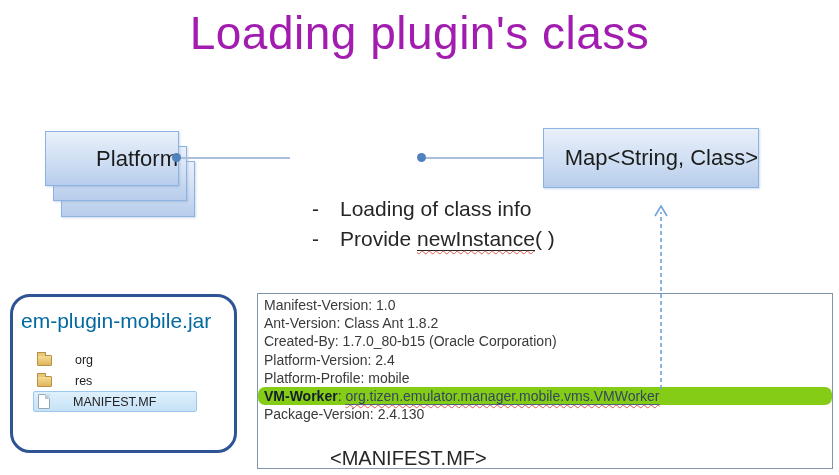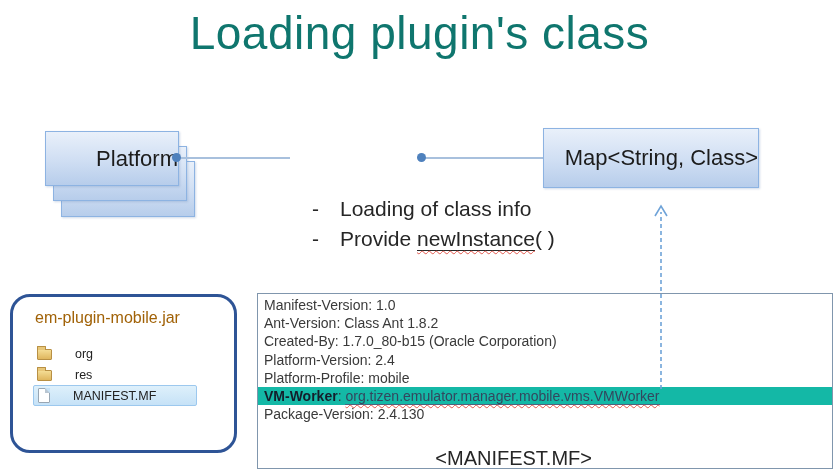--- a/index.html
+++ b/index.html
@@ -6,21 +6,21 @@
   html,body { background:#ffffff; }
   .slide {
     position:relative; width:839px; height:475px; background:#ffffff;
     font-family:"Liberation Sans", sans-serif; overflow:hidden;
   }
 
   
   .title {
     position:absolute; top:6px; left:0; width:100%;
     text-align:center; font-size:46px; font-weight:300;
-    color:#0f766e; letter-spacing:0.5px;
+    color:#a21caf; letter-spacing:0.5px;
   }
 
   
   .dbox {
     position:absolute;
     background:linear-gradient(to bottom, #e9f0fa 0%, #cfdef3 55%, #b7cdeb 100%);
     border:1.5px solid #8db3e2;
     box-shadow:1px 1px 2px rgba(120,150,190,0.35);
     display:flex; align-items:center; justify-content:flex-end;
     font-size:22px; color:#1c1c1c;
@@ -54,21 +54,21 @@
   
   .bullets { position:absolute; left:312px; top:197px; font-size:21px; color:#262626; }
   .bullet-row { display:flex; margin-bottom:6px; }
   .bullet-dash { width:28px; }
 
   
   .jar-panel {
     position:absolute; left:10px; top:294px; width:227px; height:159px;
     background:#ffffff; border:3px solid #2e5496; border-radius:20px;
   }
-  .jar-title { margin:12px 6px 0 22px; font-size:16px; color:#a16207; white-space:nowrap; }
+  .jar-title { margin:12px 6px 0 8px; font-size:21px; color:#0369a1; white-space:nowrap; }
   .file-list { margin:16px 0 0 20px; }
   .file-row {
     display:flex; align-items:center; height:21px; font-size:12.5px;
     color:#222; padding-left:4px; width:170px;
   }
   .file-row.selected {
     background:linear-gradient(to bottom,#def0fb,#c6e2f7);
     border:1px solid #9cc8ee; border-radius:2px; width:164px;
   }
   .file-name { margin-left:23px; }
@@ -94,32 +94,32 @@
     border-color:transparent #c6e2f7 #b9c6d2 transparent;
   }
 
   
   .manifest {
     position:absolute; left:257px; top:293px; width:576px; height:176px;
     background:#ffffff; border:1.5px solid #8096ad;
     font-size:14px; color:#3a3a3a; padding-top:2px;
   }
   .m-row { height:18.2px; line-height:18.2px; padding-left:6px; white-space:nowrap; }
-  .m-row.highlight { background:#14b8a6; }
+  .m-row.highlight { background:#84cc16;border-radius:7px; }
   .m-key.bold { font-weight:bold; color:#141e2b; }
   .m-val.link {
     color:#33475e;
     border-bottom:1px solid #4a637f;
     text-decoration:underline wavy #e2574c;
     text-decoration-thickness:1px;
     text-underline-offset:3px;
   }
   .caption {
     position:absolute; left:330px; top:447px; width:262px;
-    text-align:right; font-size:20px; color:#262626;
+    text-align:left; font-size:20px; color:#262626;
   }
 
   
   .overlay { position:absolute; left:0; top:0; pointer-events:none; }
 </style>
 </head>
 <body>
 
 <div class="slide">
 

